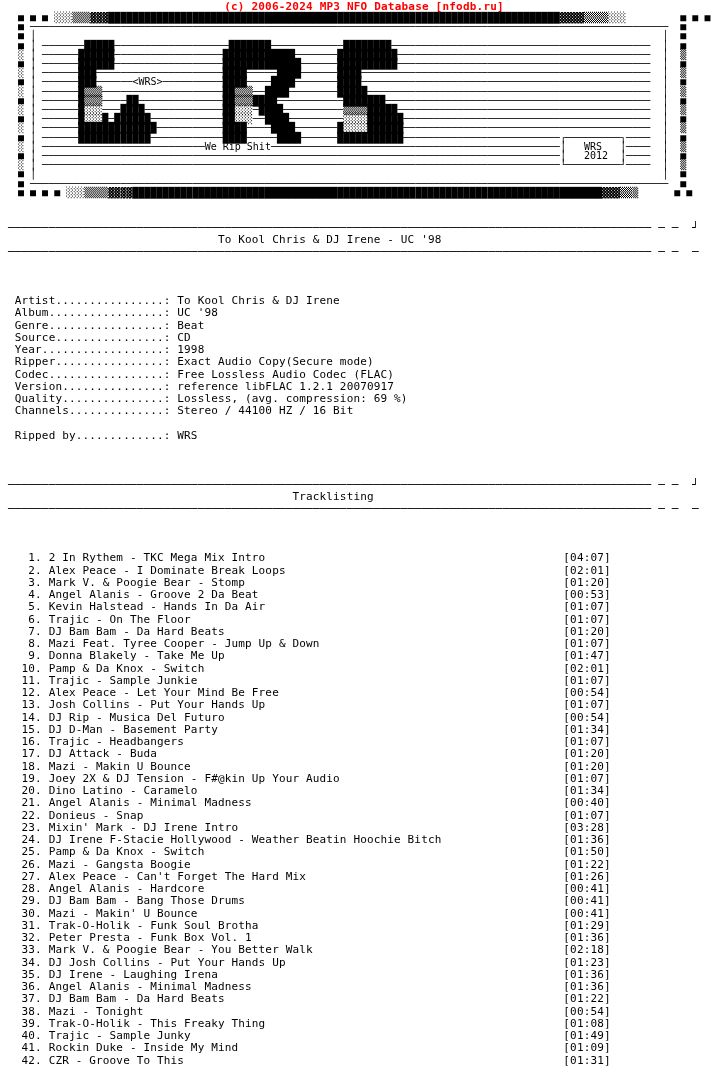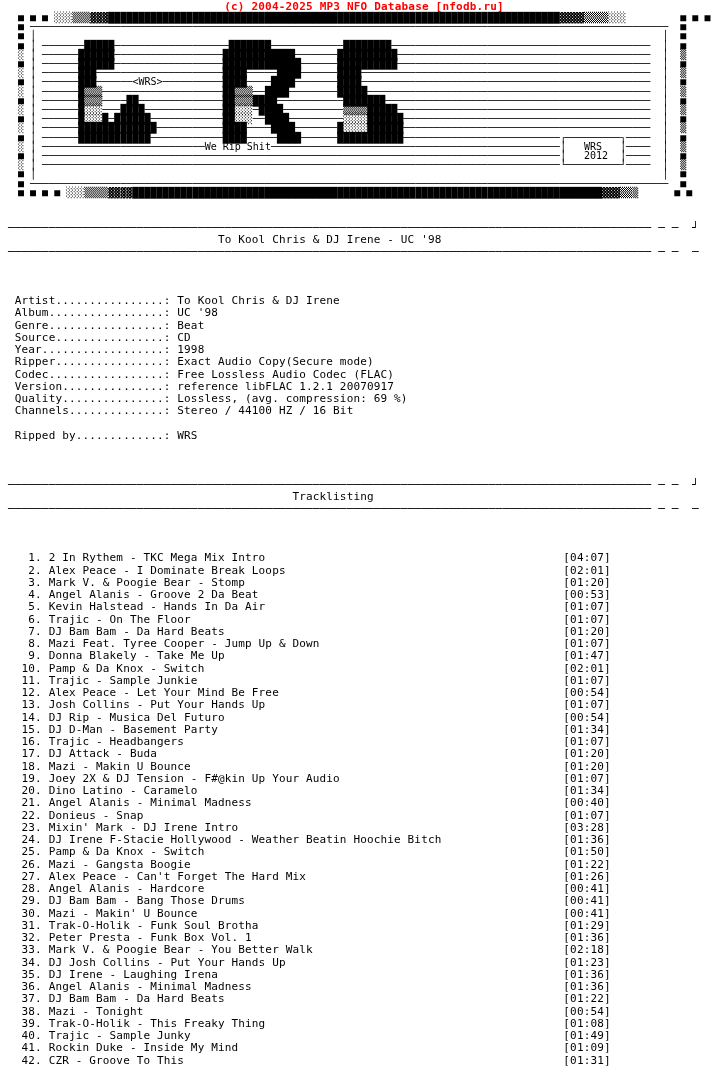--- a/index.html
+++ b/index.html
@@ -58,21 +58,21 @@
 
   #release-title-block,
   #info-block,
   #tracklist-header-block,
   #tracklist-block,
   #summary-block { white-space: pre; }
 </style>
 </head>
 <body>
 
-<div id="copyright-bar">(c) 2004-2025 MP3 NFO Database [nfodb.ru]</div>
+<div id="copyright-bar">(c) 2006-2024 MP3 NFO Database [nfodb.ru]</div>
 
 <div id="logo-block" class="ascii">  ■ ■ ■ ░░░▒▒▒▓▓▓███████████████████████████████████████████████████████████████████████████▓▓▓▓▒▒▒▒░░░         ■ ■ ■
   ■ ──────────────────────────────────────────────────────────────────────────────────────────────────────────  ■
   ■ │                                                                                                        │  ■
   ■ │ ───────█████───────────────────███████────────────████████───────────────────────────────────────────  │  ■
   ░ │ ──────██████──────────────────████████████───────██████████──────────────────────────────────────────  │  ▒
   ■ │ ──────██████──────────────────█████████████──────██████████──────────────────────────────────────────  │  ■
   ░ │ ──────███─────────────────────████─────████──────████────────────────────────────────────────────────  │  ▒
   ■ │ ──────███──────&lt;WRS&gt;──────────████────████───────████────────────────────────────────────────────────  │  ■
   ░ │ ──────█▒▒▒────────────────────██▒▒▒──████────────█████───────────────────────────────────────────────  │  ▒

